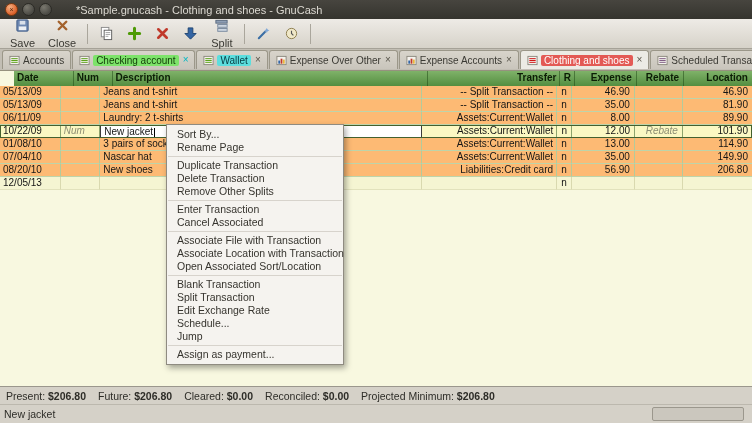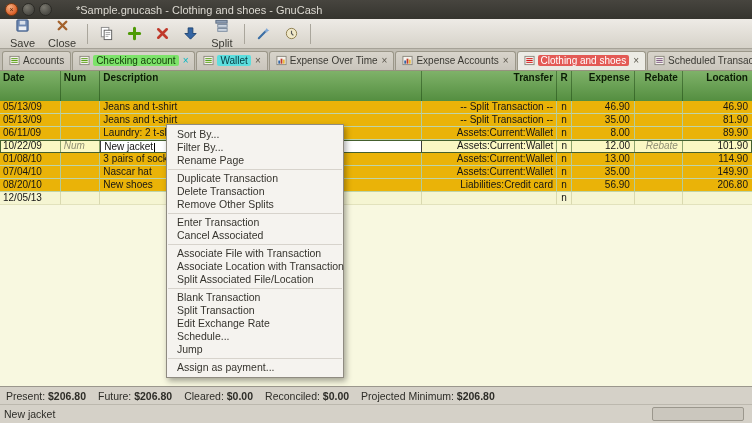--- a/index.html
+++ b/index.html
@@ -21,38 +21,38 @@
 
   
   .toolbar{height:29px;flex:0 0 auto;display:flex;align-items:center;padding:0 4px;gap:1px;
            background:linear-gradient(#eeebe6,#d6d2c9);border-bottom:1px solid #a6a298;}
   .tb-btn{display:flex;align-items:center;gap:4px;padding:3px 6px;border-radius:3px;
           color:#3a3933;font-size:11px;cursor:default;flex-direction:column;}
   .tb-icon{display:flex;align-items:center;}
   .tb-sep{width:1px;height:20px;background:#aaa69c;margin:0 4px;flex:0 0 auto;}
 
   
-  .tabbar{height:20px;flex:0 0 auto;background:#c2beb4;display:flex;align-items:center;
+  .tabbar{height:20px;flex:0 0 auto;background:#c2beb4;display:flex;align-items:flex-start;
           padding:1px 8px 0 2px;gap:1px;border-bottom:1px solid #96927f;}
   .tab{display:flex;align-items:center;gap:3px;height:18px;padding:0 6px;
        background:linear-gradient(#d8d4cb,#c9c5bc);border:1px solid #9b9789;border-bottom:none;
        border-radius:3px 3px 0 0;font-size:10px;color:#3a3933;white-space:nowrap;cursor:default;}
   .tab.active{background:#ecebe5;}
   .tab-icon{display:flex;align-items:center;}
   .tab-label.colored{padding:0 3px;border-radius:2px;}
   .tab-close{font-size:10px;line-height:1;color:#5a564c;padding-left:1px;cursor:default;}
 
   
   .register{flex:1 1 auto;display:flex;flex-direction:column;background:#f8f8e0;min-height:0;}
-  .grid-header{display:flex;height:30px;flex:0 0 auto;font-weight:bold;font-size:10px;
-               background:linear-gradient(#7fb269,#548e40);color:#0c1e06;}
+  .grid-header{display:flex;height:15px;flex:0 0 auto;font-weight:bold;font-size:10px;
+               background:linear-gradient(#7fb269,#548e40);color:#0c1e06;margin-left:14px;}
   .hcell{padding:0 3px;border-right:1px solid rgba(20,60,10,.45);overflow:hidden;
          white-space:nowrap;line-height:13px;cursor:default;}
   .row{display:flex;height:13px;flex:0 0 auto;font-size:10px;line-height:12px;color:#151515;}
-  .row.green{background:#eab308;}
+  .row.green{background:#fdba74;}
   .row.green .cell{border-right:1px solid #b2cb9c;border-bottom:1px solid #bdd4aa;}
   .row.cream{background:#f5f5d2;}
   .row.cream .cell{border-right:1px solid #d9d9af;border-bottom:1px solid #e2e2bc;}
   .row.selected{background:#fbf8c3;outline:1px solid #44602e;outline-offset:-1px;}
   .row.selected .cell{border-right:1px solid #8ea46e;border-bottom:1px solid #8ea46e;}
   .cell{padding:0 3px;overflow:hidden;white-space:nowrap;}
   .c-date{width:58px;}
   .c-num{width:35px;}
   .c-desc{width:339px;}
   .c-transfer{width:138px;text-align:right;}
@@ -210,21 +210,21 @@
       </div>
       <div class="tab">
         <span class="tab-icon">
           <svg width="11" height="11" viewBox="0 0 12 12">
             <rect x="1" y="1.5" width="10" height="9" fill="#f5f3ee" stroke="#8a867c"></rect>
             <rect x="2.5" y="6" width="2" height="3.5" fill="#3465a4"></rect>
             <rect x="5" y="4" width="2" height="5.5" fill="#c0392b"></rect>
             <rect x="7.5" y="5" width="2" height="4.5" fill="#e8b73a"></rect>
           </svg>
         </span>
-        <span class="tab-label">Expense Over Time</span>
+        <span class="tab-label">Expense Over Other</span>
         <span class="tab-close">×</span>
       </div>
       <div class="tab">
         <span class="tab-icon">
           <svg width="11" height="11" viewBox="0 0 12 12">
             <rect x="1" y="1.5" width="10" height="9" fill="#f5f3ee" stroke="#8a867c"></rect>
             <rect x="2.5" y="6" width="2" height="3.5" fill="#3465a4"></rect>
             <rect x="5" y="4" width="2" height="5.5" fill="#c0392b"></rect>
             <rect x="7.5" y="5" width="2" height="4.5" fill="#e8b73a"></rect>
           </svg>
@@ -359,33 +359,32 @@
 
   <div class="statusbar">
     <div class="status-msg">New jacket</div>
     <div class="status-progress"></div>
   </div>
 
 </div>
 
 <div class="context-menu">
     <div class="menu-item">Sort By...</div>
-    <div class="menu-item">Filter By...</div>
     <div class="menu-item">Rename Page</div>
     <div class="menu-sep"></div>
     <div class="menu-item">Duplicate Transaction</div>
     <div class="menu-item">Delete Transaction</div>
     <div class="menu-item">Remove Other Splits</div>
     <div class="menu-sep"></div>
     <div class="menu-item">Enter Transaction</div>
     <div class="menu-item">Cancel Associated</div>
     <div class="menu-sep"></div>
     <div class="menu-item">Associate File with Transaction</div>
     <div class="menu-item">Associate Location with Transaction</div>
-    <div class="menu-item">Split Associated File/Location</div>
+    <div class="menu-item">Open Associated Sort/Location</div>
     <div class="menu-sep"></div>
     <div class="menu-item">Blank Transaction</div>
     <div class="menu-item">Split Transaction</div>
     <div class="menu-item">Edit Exchange Rate</div>
     <div class="menu-item">Schedule...</div>
     <div class="menu-item">Jump</div>
     <div class="menu-sep"></div>
     <div class="menu-item">Assign as payment...</div>
   </div>
 

